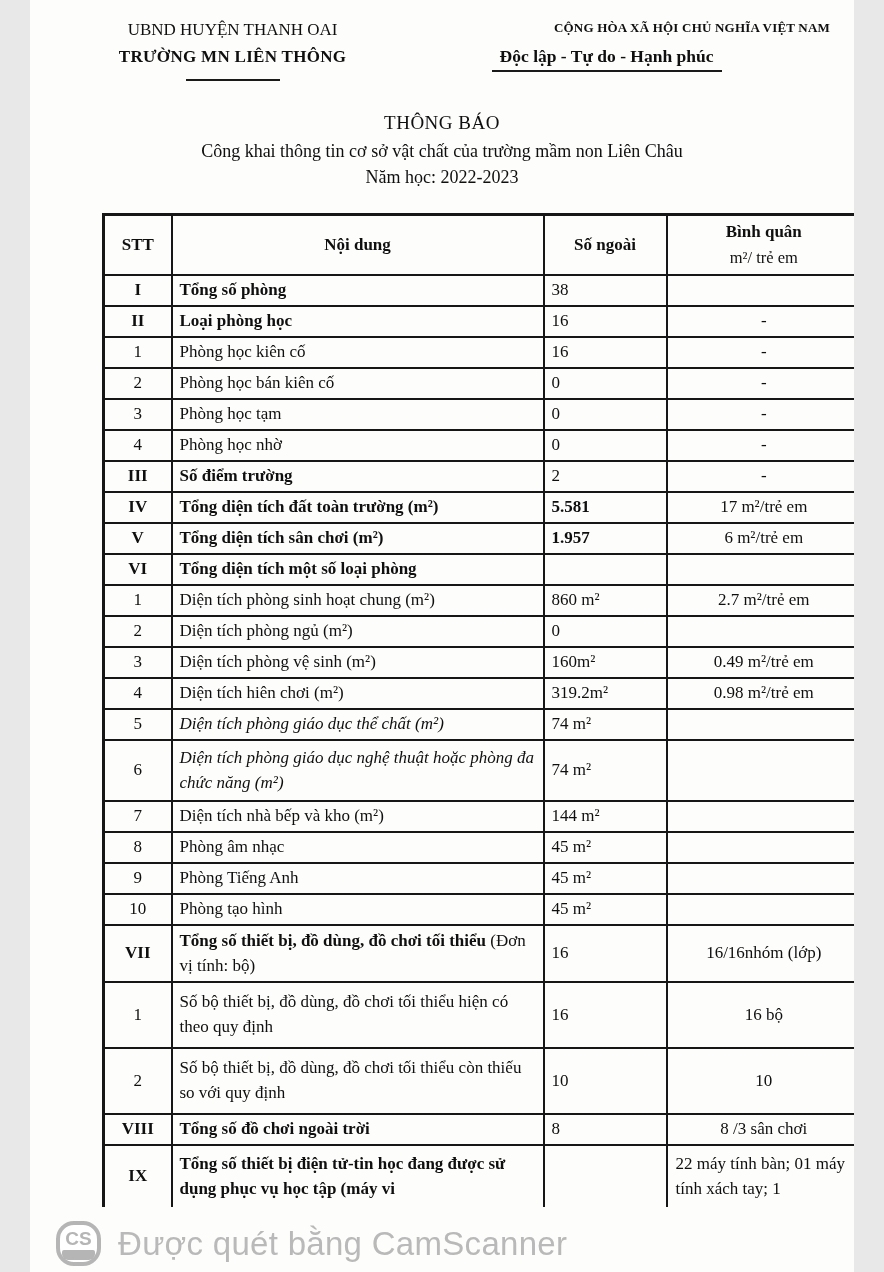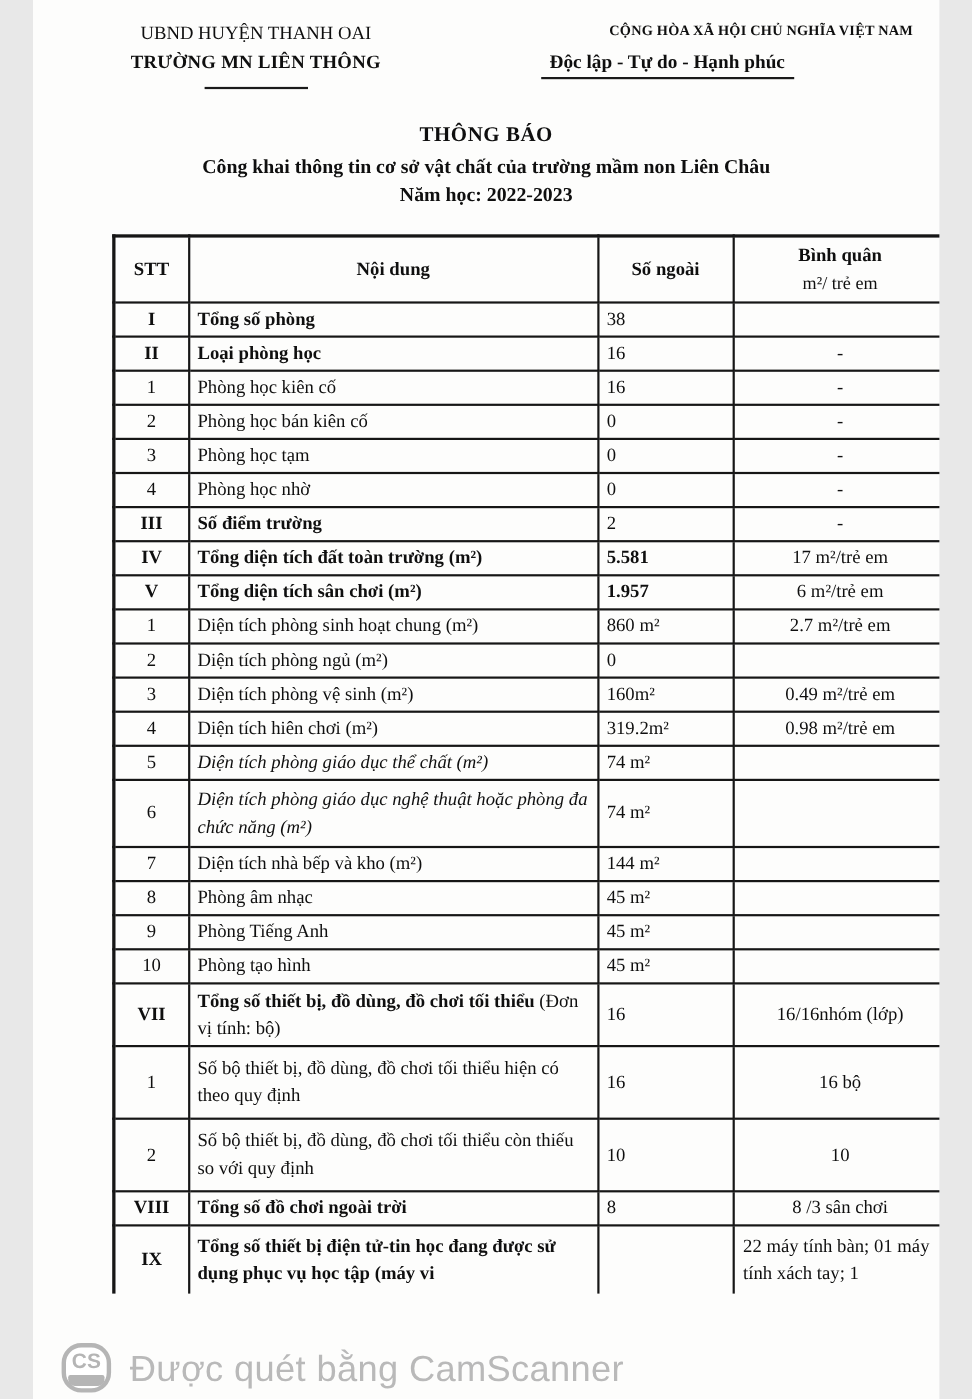--- a/index.html
+++ b/index.html
@@ -13,21 +13,21 @@
   .doc-header { display:flex; justify-content:space-between; padding:20px 24px 0 52px; }
   .header-left { width:310px; text-align:center; }
   .header-left .org { font-size:17px; }
   .header-left .school { font-size:17px; font-weight:bold; margin-top:7px; letter-spacing:0.3px; }
   .short-rule { width:94px; border-top:2.5px solid #1a1a1a; margin:12px auto 0; }
   .header-right { width:460px; text-align:center; }
   .header-right .nation { font-size:13px; font-weight:bold; letter-spacing:0.2px;text-align:right; }
   .header-right .motto { font-size:17.5px; font-weight:bold; display:inline-block;
     border-bottom:2.5px solid #1a1a1a; padding:1px 8px 3px; margin-top:9px; }
   
-  .doc-title { text-align:center; margin-top:31px; font-weight:bold; }
+  .doc-title { text-align:center; margin-top:31px; font-weight:normal; }
   .t1 { font-size:19px; letter-spacing:0.5px; }
   .t2 { font-size:18px; margin-top:7px; }
   .t3 { font-size:18px; margin-top:5px; }
   
   table.doc-table {
     border-collapse:collapse; table-layout:fixed;
     margin:25px 0 0 72px; width:758px;
     border:3px solid #161616; border-bottom:none;
     font-size:17px;
   }
@@ -159,20 +159,26 @@
         <td class="c-content">Tổng diện tích đất toàn trường (m²)</td>
         <td class="c-qty qb">5.581</td>
         <td class="c-avg">17 m²/trẻ em</td>
       </tr>
       <tr class="sec">
         <td class="c-stt">V</td>
         <td class="c-content">Tổng diện tích sân chơi (m²)</td>
         <td class="c-qty qb">1.957</td>
         <td class="c-avg">6 m²/trẻ em</td>
       </tr>
+      <tr class="sec">
+        <td class="c-stt">VI</td>
+        <td class="c-content">Tổng diện tích một số loại phòng</td>
+        <td class="c-qty"></td>
+        <td class="c-avg"></td>
+      </tr>
       <tr>
         <td class="c-stt">1</td>
         <td class="c-content">Diện tích phòng sinh hoạt chung (m²)</td>
         <td class="c-qty">860 m²</td>
         <td class="c-avg">2.7 m²/trẻ em</td>
       </tr>
       <tr>
         <td class="c-stt">2</td>
         <td class="c-content">Diện tích phòng ngủ (m²)</td>
         <td class="c-qty">0</td>

